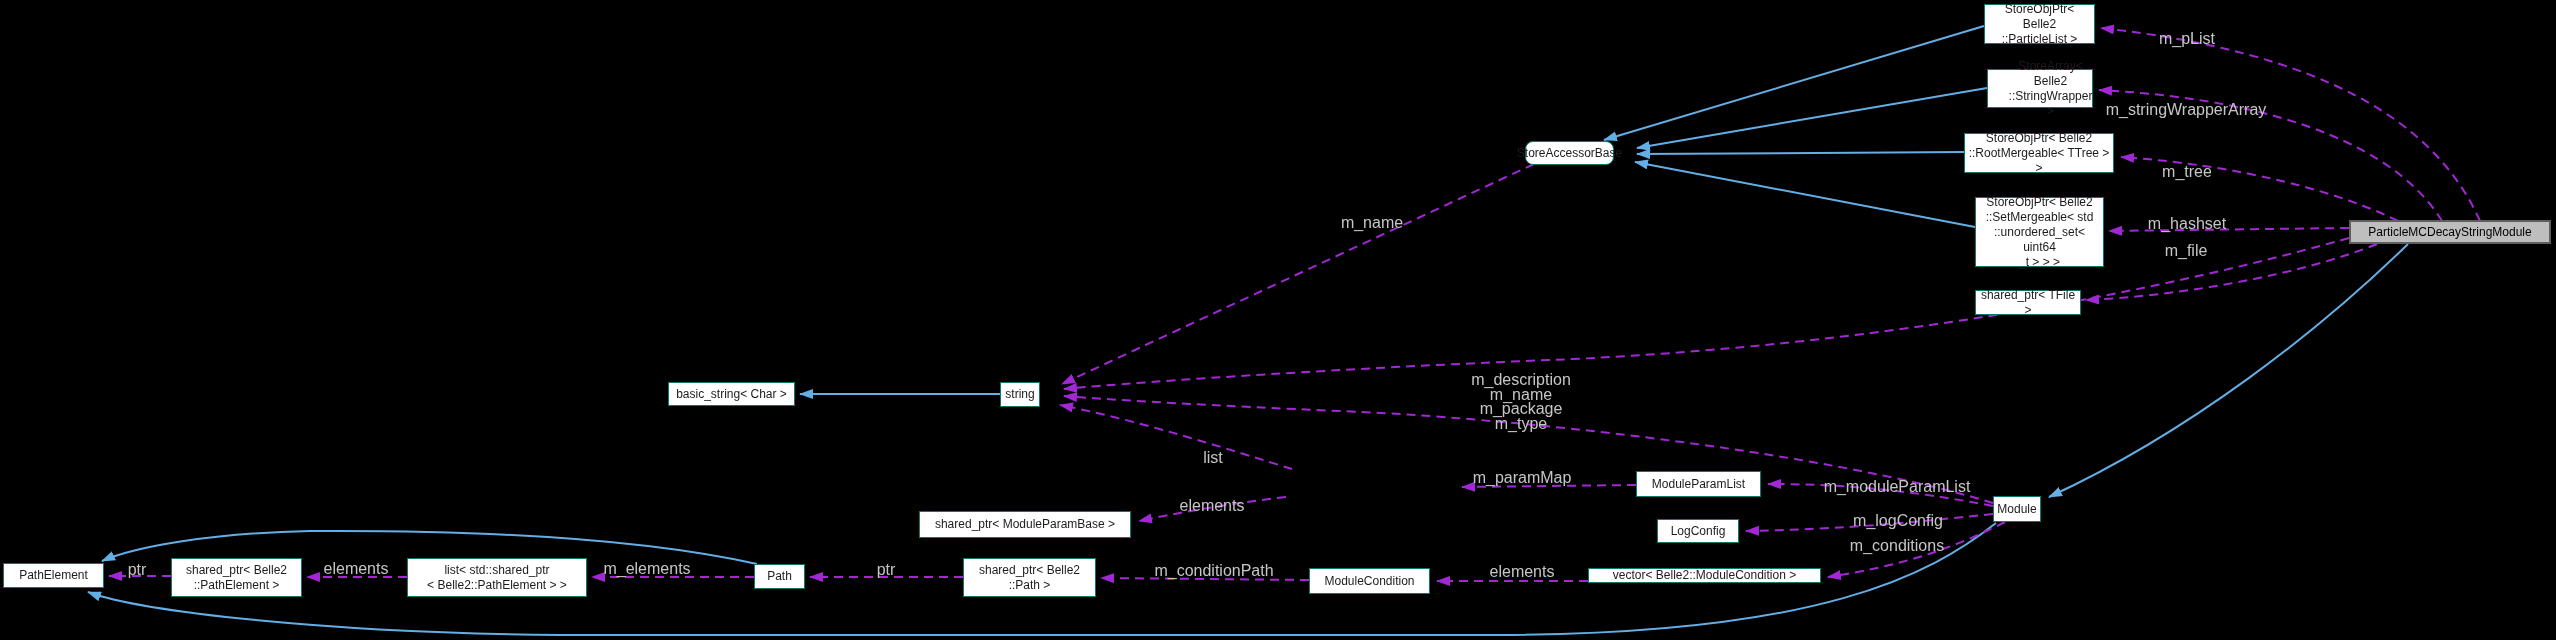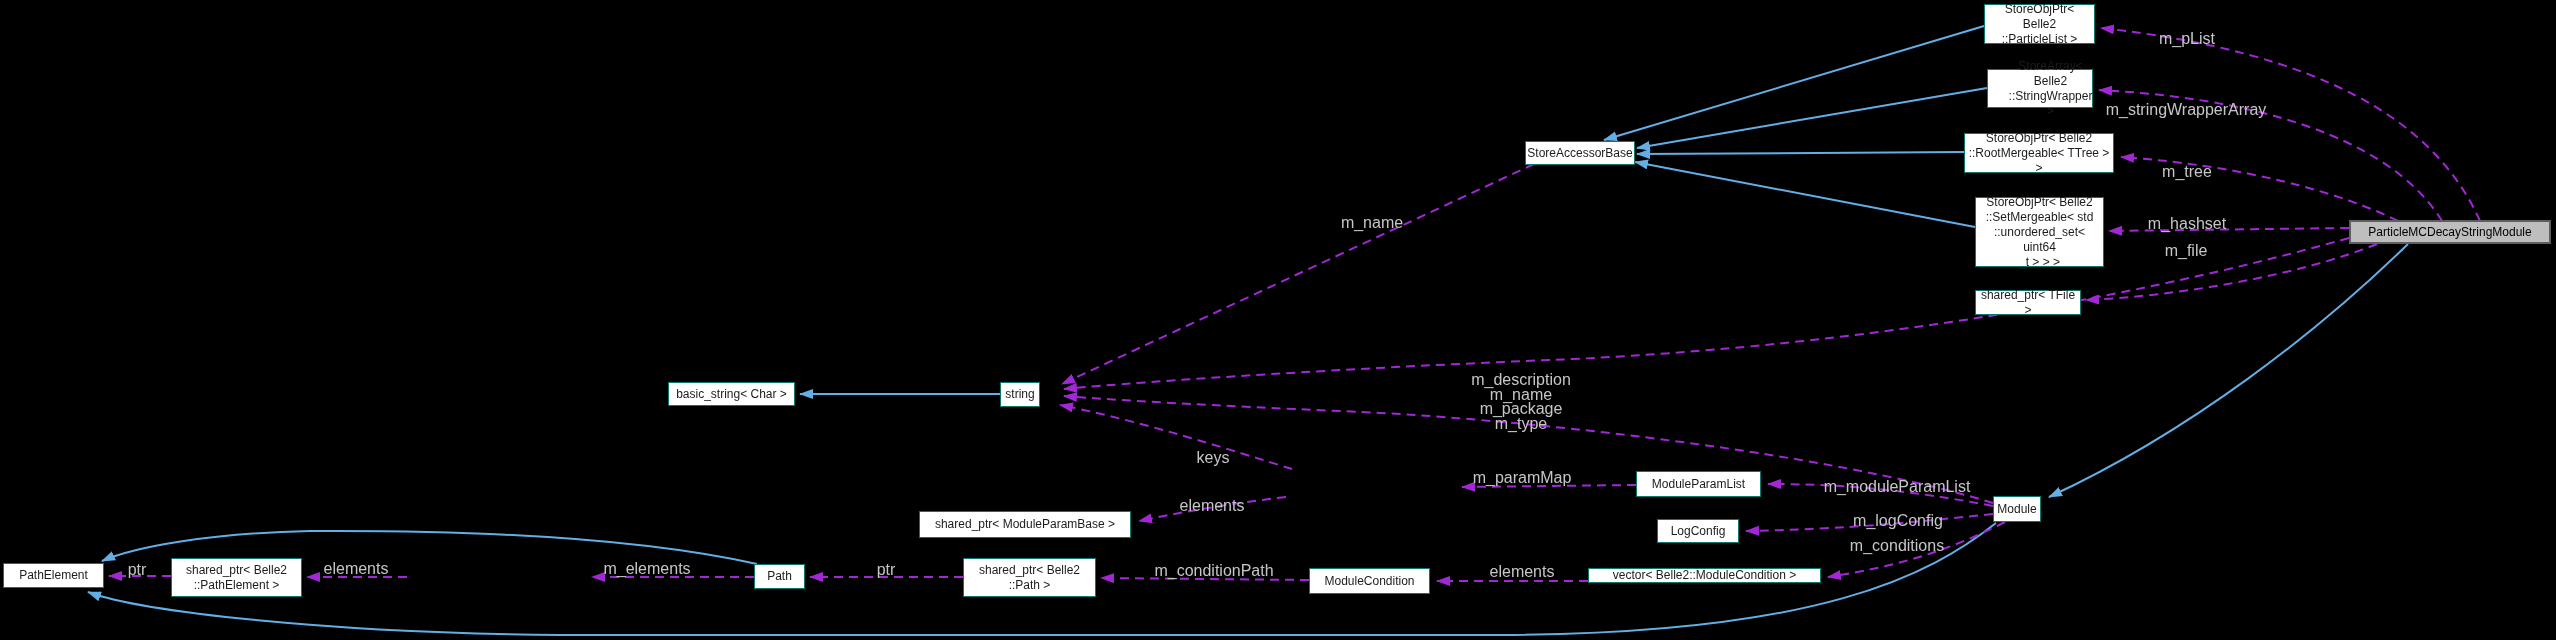--- a/index.html
+++ b/index.html
@@ -102,48 +102,50 @@
 ::ParticleList &gt;</div>
   <div class="node" style="left:1987px; top:69px; width:106px; height:39px;padding-left:24px;">StoreArray&lt; Belle2
 ::StringWrapper &gt;</div>
   <div class="node" style="left:1964px; top:133px;width:150px; height:40px;">StoreObjPtr&lt; Belle2
 ::RootMergeable&lt; TTree &gt; &gt;</div>
   <div class="node" style="left:1975px; top:197px;width:129px; height:70px;">StoreObjPtr&lt; Belle2
 ::SetMergeable&lt; std
 ::unordered_set&lt; uint64
 _t &gt; &gt; &gt;</div>
   <div class="node" style="left:1975px; top:290px;width:106px; height:25px;">shared_ptr&lt; TFile &gt;</div>
-  <div class="node" style="left:1525px; top:141px;width:110px; height:24px;">StoreAccessorBase</div>
+  <div class="node" style="left:1525px; top:141px;width:89px; height:24px;border-radius:8px;">StoreAccessorBase</div>
   <div class="node node-highlight" style="left:2349px; top:220px;width:202px; height:24px;">ParticleMCDecayStringModule</div>
   <div class="node" style="left:668px;  top:382px;width:127px; height:24px;">basic_string&lt; Char &gt;</div>
   <div class="node" style="left:1000px; top:382px;width:40px;  height:25px;">string</div>
   <div class="node" style="left:1636px; top:471px;width:125px; height:26px;">ModuleParamList</div>
   <div class="node" style="left:1657px; top:519px;width:82px;  height:24px;">LogConfig</div>
   <div class="node" style="left:1993px; top:496px;width:48px;  height:26px;">Module</div>
   <div class="node" style="left:919px;  top:511px;width:212px; height:27px;">shared_ptr&lt; ModuleParamBase &gt;</div>
   <div class="node" style="left:3px;    top:563px;width:101px; height:25px;">PathElement</div>
   <div class="node" style="left:171px;  top:558px;width:131px; height:39px;">shared_ptr&lt; Belle2
 ::PathElement &gt;</div>
+  <div class="node" style="left:407px;  top:558px;width:180px; height:39px;">list&lt; std::shared_ptr
+&lt; Belle2::PathElement &gt; &gt;</div>
   <div class="node" style="left:754px;  top:564px;width:51px;  height:25px;">Path</div>
   <div class="node" style="left:963px;  top:558px;width:133px; height:39px;">shared_ptr&lt; Belle2
 ::Path &gt;</div>
   <div class="node" style="left:1309px; top:568px;width:121px; height:26px;">ModuleCondition</div>
   <div class="node" style="left:1588px; top:568px;width:233px; height:15px;">vector&lt; Belle2::ModuleCondition &gt;</div>
 
   <div class="edge-label" style="left:2187px; top:39px;">m_pList</div>
   <div class="edge-label" style="left:2186px; top:110px;">m_stringWrapperArray</div>
   <div class="edge-label" style="left:2187px; top:172px;">m_tree</div>
   <div class="edge-label" style="left:2187px; top:224px;">m_hashset</div>
   <div class="edge-label" style="left:2186px; top:251px;">m_file</div>
   <div class="edge-label" style="left:1372px; top:223px;">m_name</div>
   <div class="edge-label" style="left:1521px; top:402px;">m_description
 m_name
 m_package
 m_type</div>
-  <div class="edge-label" style="left:1213px; top:458px;">keys</div>
+  <div class="edge-label" style="left:1213px; top:458px;">list</div>
   <div class="edge-label" style="left:1522px; top:478px;">m_paramMap</div>
   <div class="edge-label" style="left:1212px; top:506px;">elements</div>
   <div class="edge-label" style="left:1897px; top:487px;">m_moduleParamList</div>
   <div class="edge-label" style="left:1898px; top:521px;">m_logConfig</div>
   <div class="edge-label" style="left:1897px; top:546px;">m_conditions</div>
   <div class="edge-label" style="left:1522px; top:572px;">elements</div>
   <div class="edge-label" style="left:1214px; top:571px;">m_conditionPath</div>
   <div class="edge-label" style="left:886px;  top:570px;">ptr</div>
   <div class="edge-label" style="left:647px;  top:569px;">m_elements</div>
   <div class="edge-label" style="left:356px;  top:569px;">elements</div>

